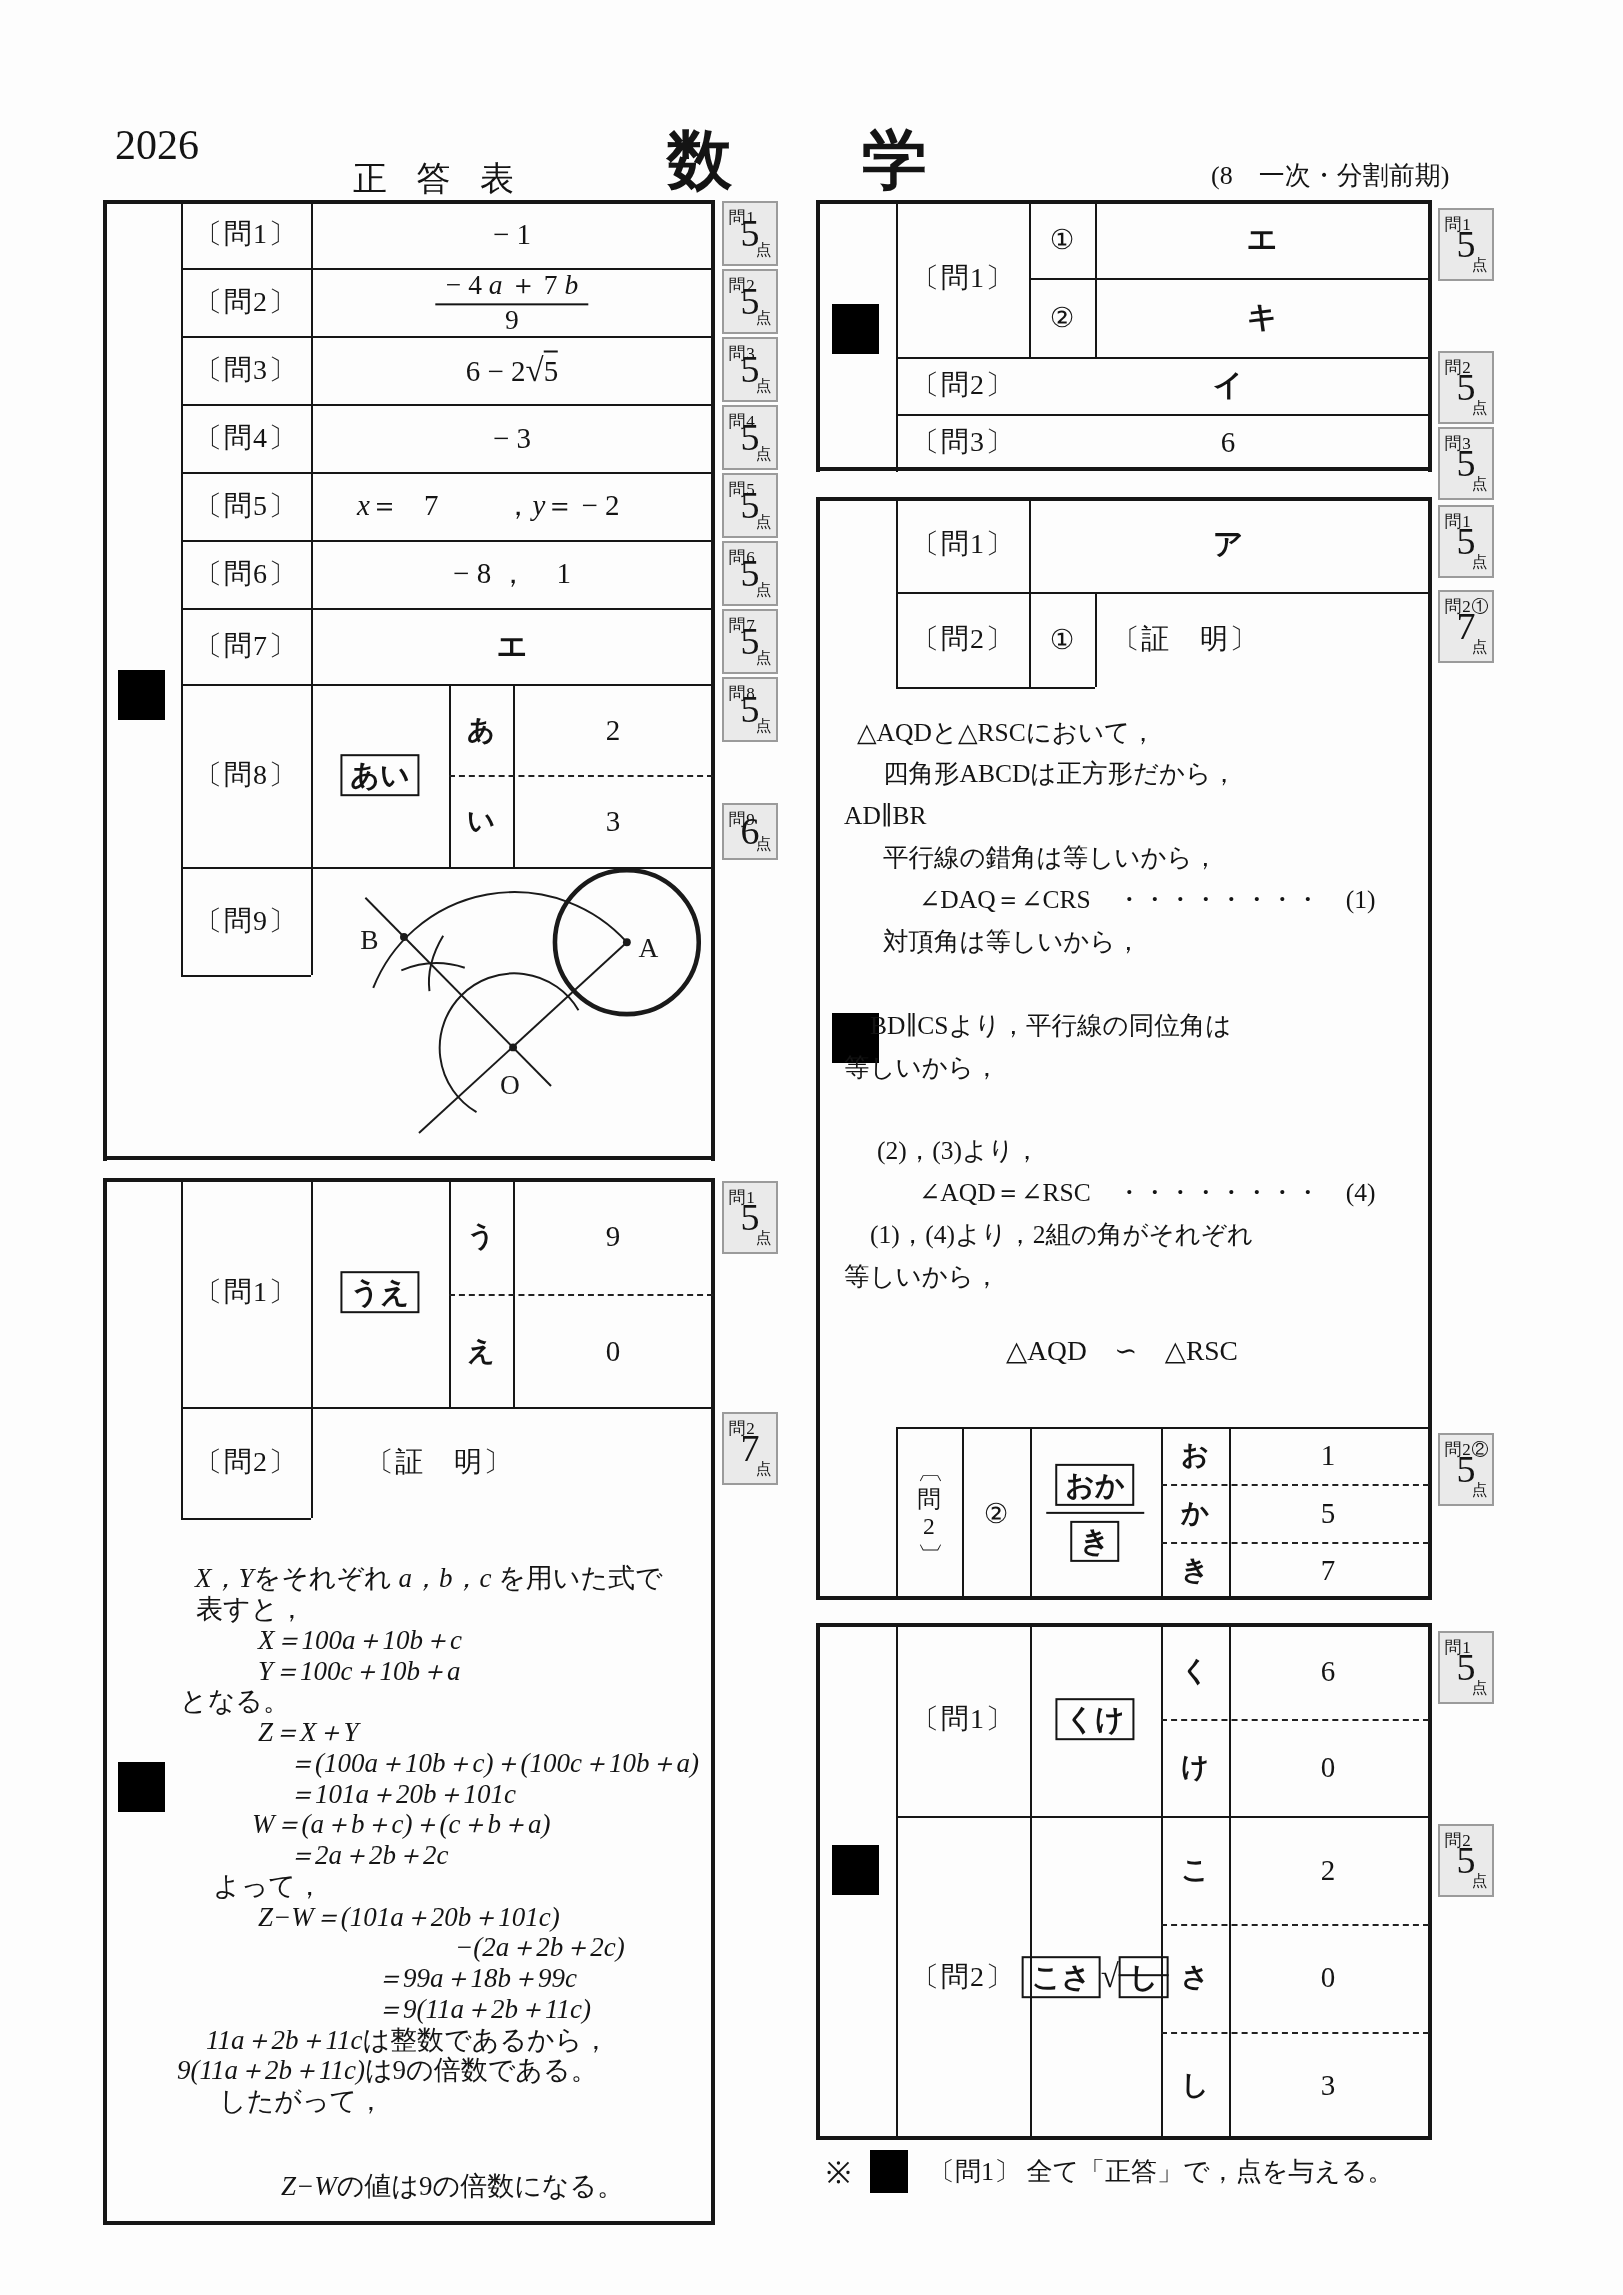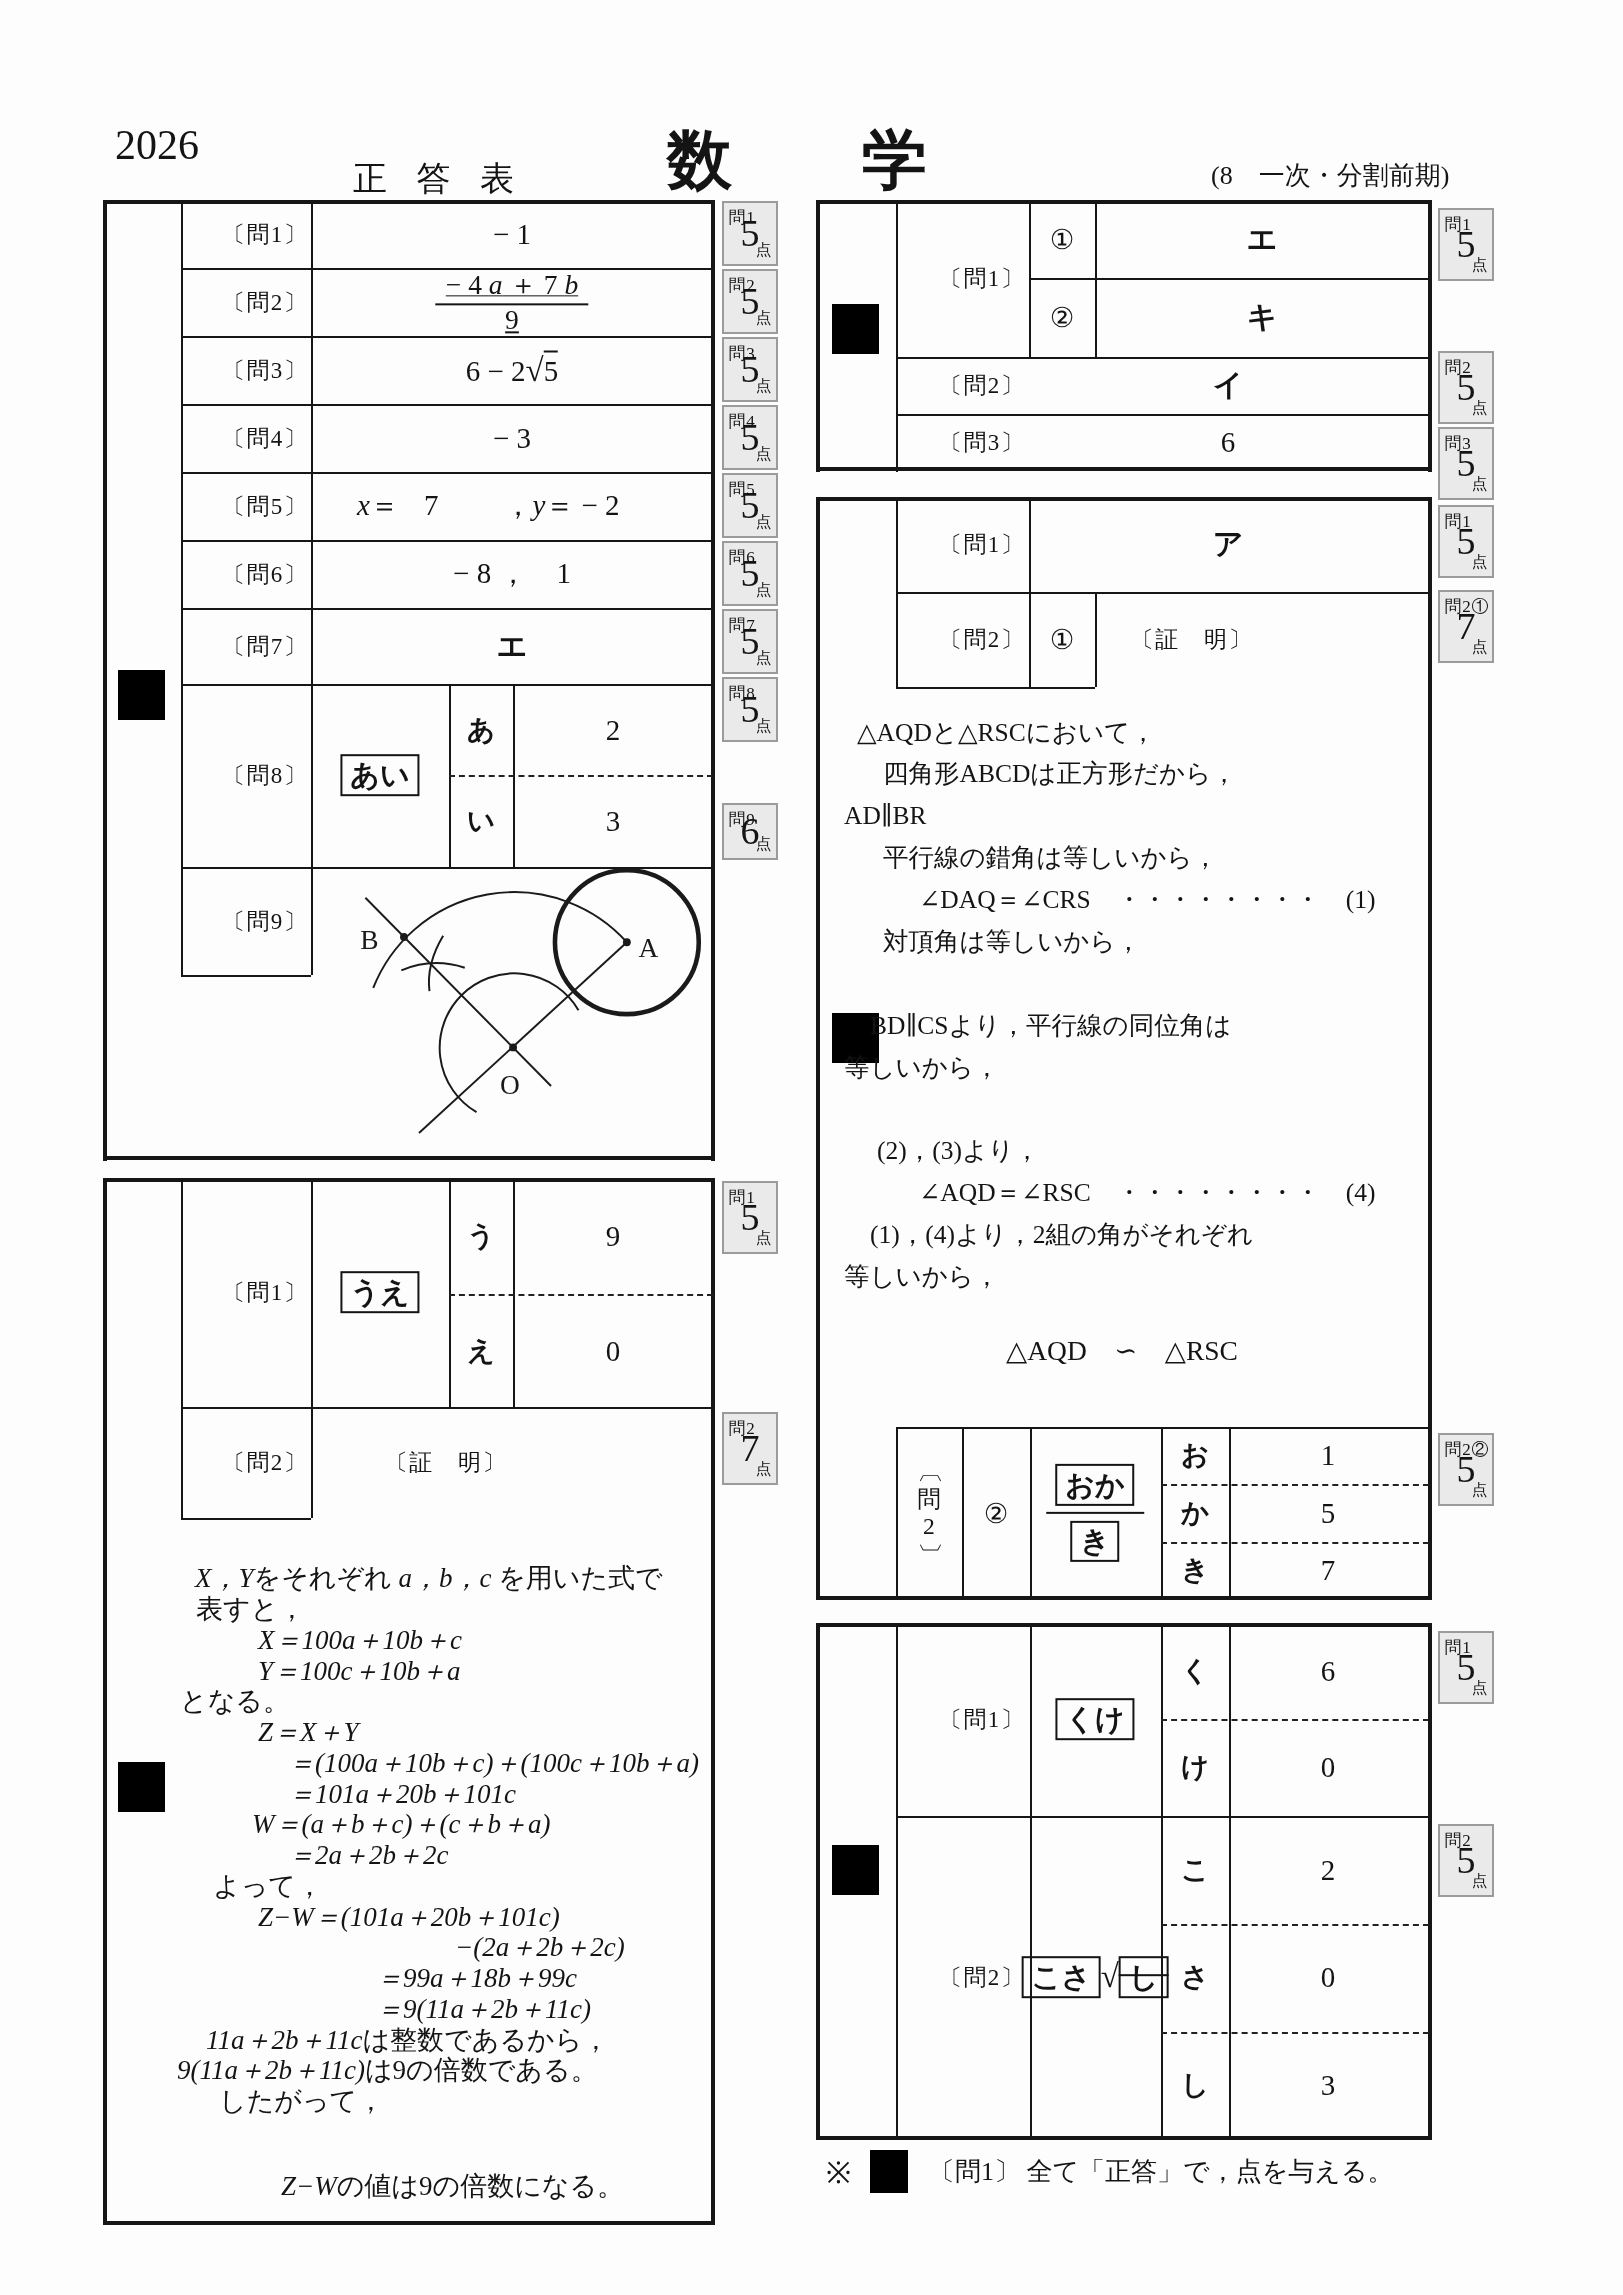--- a/index.html
+++ b/index.html
@@ -7,35 +7,35 @@
         font-family:"Liberation Serif","DejaVu Serif",serif;color:#141414;overflow:hidden;}
   .h{position:absolute;background:#161616;height:2px;}
   .h.tk{height:3.9px;}
   .v{position:absolute;background:#161616;width:2px;}
   .v.tk{width:3.9px;}
   .hd{position:absolute;height:0;border-top:2px dashed #222;}
   .t{position:absolute;white-space:nowrap;}
   .c{transform:translate(-50%,-50%);}
   .cy{transform:translateY(-50%);}
   .sq{position:absolute;background:#000;}
-  .lbl{font-size:23px;letter-spacing:1.3px;margin-left:19px;}
+  .lbl{font-size:28px;letter-spacing:1.3px;}
   .ans{font-size:29px;}
   .kat{font-family:"Liberation Sans","DejaVu Sans",sans-serif;font-weight:600;font-size:30px;}
   .kana{font-family:"Liberation Sans","DejaVu Sans",sans-serif;font-weight:600;font-size:27.5px;}
   .num{font-size:29px;}
   .box{display:inline-block;border:2px solid #141414;padding:0.7px 7.9px;
        font-family:"Liberation Sans","DejaVu Sans",sans-serif;font-weight:600;font-size:29px;line-height:1.25;}
   .it{font-style:italic;}
   .pline{font-size:27px;}
   .bline{font-size:25.5px;}
   .badge{position:absolute;width:56px;background:#eaeaea;border:2px solid #9b9b9b;box-sizing:border-box;}
   .badge .bq{position:absolute;top:3.3px;left:4.6px;font-size:17px;letter-spacing:0.7px;}
   .badge .bp{position:absolute;top:50%;left:50%;transform:translate(-50%,-52%);font-size:38px;}
   .badge .bu{position:absolute;bottom:3.3px;right:4.6px;font-size:15.7px;}
-  .fr{display:inline-block;text-align:center;vertical-align:middle;text-decoration:underline;}
+  .fr{display:inline-block;text-align:center;vertical-align:middle;}
   .fr .fn{border-bottom:2px solid #141414;padding:0 10.5px 2.6px 10.5px;font-size:27.5px;}
   .fr .fd{padding-top:1.3px;font-size:27.5px;}
   .rv{border-top:2px solid #141414;padding-top:2px;}
   .rt{font-size:33px;}
   .vlabel{position:absolute;display:flex;flex-direction:column;align-items:center;
           font-size:23.6px;line-height:1.15;transform:translate(-50%,-50%);}
   .vlabel .rot{transform:rotate(90deg);}
   .frbox .fn2{border-bottom:2px solid #141414;padding:0 9.2px 6.5px 9.2px;text-align:center;}
   .frbox .fd2{padding-top:6.5px;text-align:center;}
 </style>

